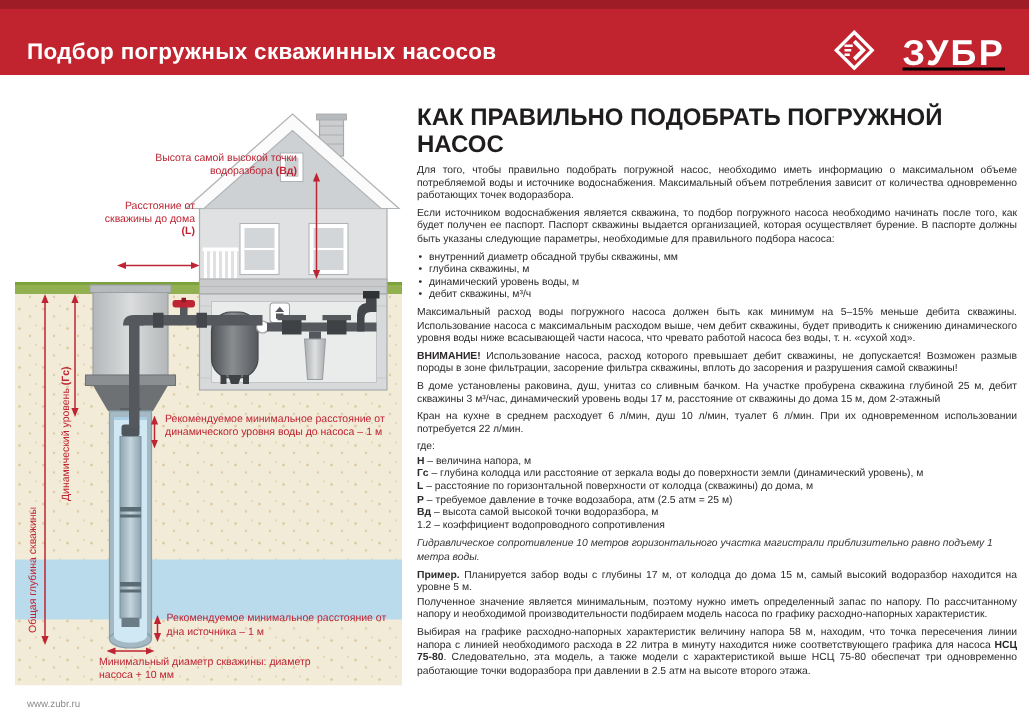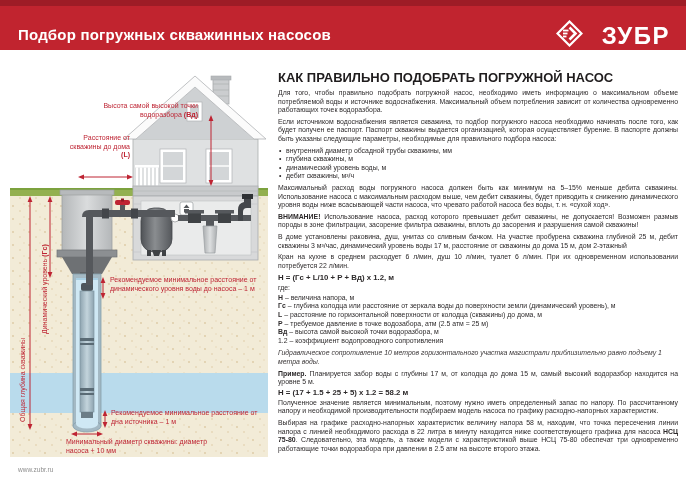--- a/index.html
+++ b/index.html
@@ -2,31 +2,31 @@
 <html><head>
 <meta charset="utf-8">
 <style>
   html,body{margin:0;padding:0;background:#fff;}
   .page{position:relative;width:686px;height:477px;background:#fff;overflow:hidden;
         font-family:"Liberation Sans",sans-serif;}
   
   .header{position:absolute;left:0;top:0;width:686px;height:50px;background:#c1242f;}
   .header-strip{position:absolute;left:0;top:0;width:686px;height:6px;background:#9e1c26;}
   .header-title{position:absolute;left:18px;top:26px;color:#fff;font-size:15px;font-weight:bold;letter-spacing:.2px;}
-  .logo{position:absolute;right:16px;top:20px;display:flex;align-items:center;gap:19px;}
+  .logo{position:absolute;right:16px;top:20px;display:flex;align-items:center;gap:19px;text-decoration:underline;}
   .logo-text{color:#fff;font-size:24px;font-weight:800;letter-spacing:1.5px;}
   
   .diagram{position:absolute;left:10px;top:72px;width:258px;height:385px;}
   .dlabel{position:absolute;color:#be2433;font-size:7px;line-height:1.22;}
   .dlabel b{font-weight:bold;}
   .rot{transform:rotate(-90deg);transform-origin:left top;white-space:nowrap;}
   .site{position:absolute;left:18px;top:466px;font-size:6.5px;color:#8d8d8d;}
   
   .content{position:absolute;left:278px;top:70px;width:400px;color:#2d2a2b;}
-  .content h1{font-size:13px;font-weight:bold;margin:0 0 4px;color:#1f1c1d;}
+  .content h1{font-size:16px;font-weight:bold;margin:0 0 4px;color:#1f1c1d;}
   .content p{font-size:6.9px;line-height:8.6px;margin:0 0 3px;text-align:justify;}
   .content h3{font-size:7.8px;font-weight:bold;margin:3px 0 1.5px;color:#1f1c1d;}
   .formula{font-size:7.8px;font-weight:bold;margin:1px 0 2px;}
   .where{font-size:6.9px;line-height:8.6px;margin:0 0 1px;}
   .def{font-size:6.9px;line-height:8.6px;}
   .def b{font-weight:bold;}
   .note{font-size:6.9px;line-height:8.6px;font-style:italic;margin:4px 0 3px;color:#3a3637;}
   ul.bullets{margin:0 0 3px;padding:0;list-style:none;}
   ul.bullets li{font-size:6.9px;line-height:8.6px;padding-left:8px;position:relative;}
   ul.bullets li::before{content:"•";position:absolute;left:1px;}
@@ -228,31 +228,29 @@
       <li>динамический уровень воды, м</li>
       <li>дебит скважины, м³/ч</li>
     </ul>
     <p>Максимальный расход воды погружного насоса должен быть как минимум на 5–15% меньше дебита скважины. Использование насоса с максимальным расходом выше, чем дебит скважины, будет приводить к снижению динамического уровня воды ниже всасывающей части насоса, что чревато работой насоса без воды, т. н. «сухой ход».</p>
     <p><b>ВНИМАНИЕ!</b><span> Использование насоса, расход которого превышает дебит скважины, не допускается! Возможен размыв породы в зоне фильтрации, засорение фильтра скважины, вплоть до засорения и разрушения самой скважины!</span></p>
 
     <p>В доме установлены раковина, душ, унитаз со сливным бачком. На участке пробурена скважина глубиной 25 м, дебит скважины 3 м³/час, динамический уровень воды 17 м, расстояние от скважины до дома 15 м, дом 2-этажный</p>
 
     <p>Кран на кухне в среднем расходует 6 л/мин, душ 10 л/мин, туалет 6 л/мин. При их одновременном использовании потребуется 22 л/мин.</p>
 
-    <div class="formula">Н = (Гс + L/10 + Р + Вд) x 1.2, м</div>
     <div class="where">где:</div>
     <div class="def"><b>Н</b><span> – величина напора, м</span></div>
     <div class="def"><b>Гс</b><span> – глубина колодца или расстояние от зеркала воды до поверхности земли (динамический уровень), м</span></div>
     <div class="def"><b>L</b><span> – расстояние по горизонтальной поверхности от колодца (скважины) до дома, м</span></div>
     <div class="def"><b>Р</b><span> – требуемое давление в точке водозабора, атм (2.5 атм = 25 м)</span></div>
     <div class="def"><b>Вд</b><span> – высота самой высокой точки водоразбора, м</span></div>
     <div class="def">1.2 – коэффициент водопроводного сопротивления</div>
 
     <div class="note">Гидравлическое сопротивление 10 метров горизонтального участка магистрали приблизительно равно подъему 1 метра воды.</div>
 
     <p style="margin-bottom:1px;"><b>Пример.</b><span> Планируется забор воды с глубины 17 м, от колодца до дома 15 м, самый высокий водоразбор находится на уровне 5 м.</span></p>
-    <div class="formula">Н = (17 + 1.5 + 25 + 5) x 1.2 = 58.2 м</div>
     <p>Полученное значение является минимальным, поэтому нужно иметь определенный запас по напору. По рассчитанному напору и необходимой производительности подбираем модель насоса по графику расходно-напорных характеристик.</p>
     <p><span>Выбирая на графике расходно-напорных характеристик величину напора 58 м, находим, что точка пересечения линии напора с линией необходимого расхода в 22 литра в минуту находится ниже соответствующего графика для насоса </span><b>НСЦ 75-80</b><span>. Следовательно, эта модель, а также модели с характеристикой выше НСЦ 75-80 обеспечат три одновременно работающие точки водоразбора при давлении в 2.5 атм на высоте второго этажа.</span></p>
 
   </div>
 
 </div>
 
 </body></html>

